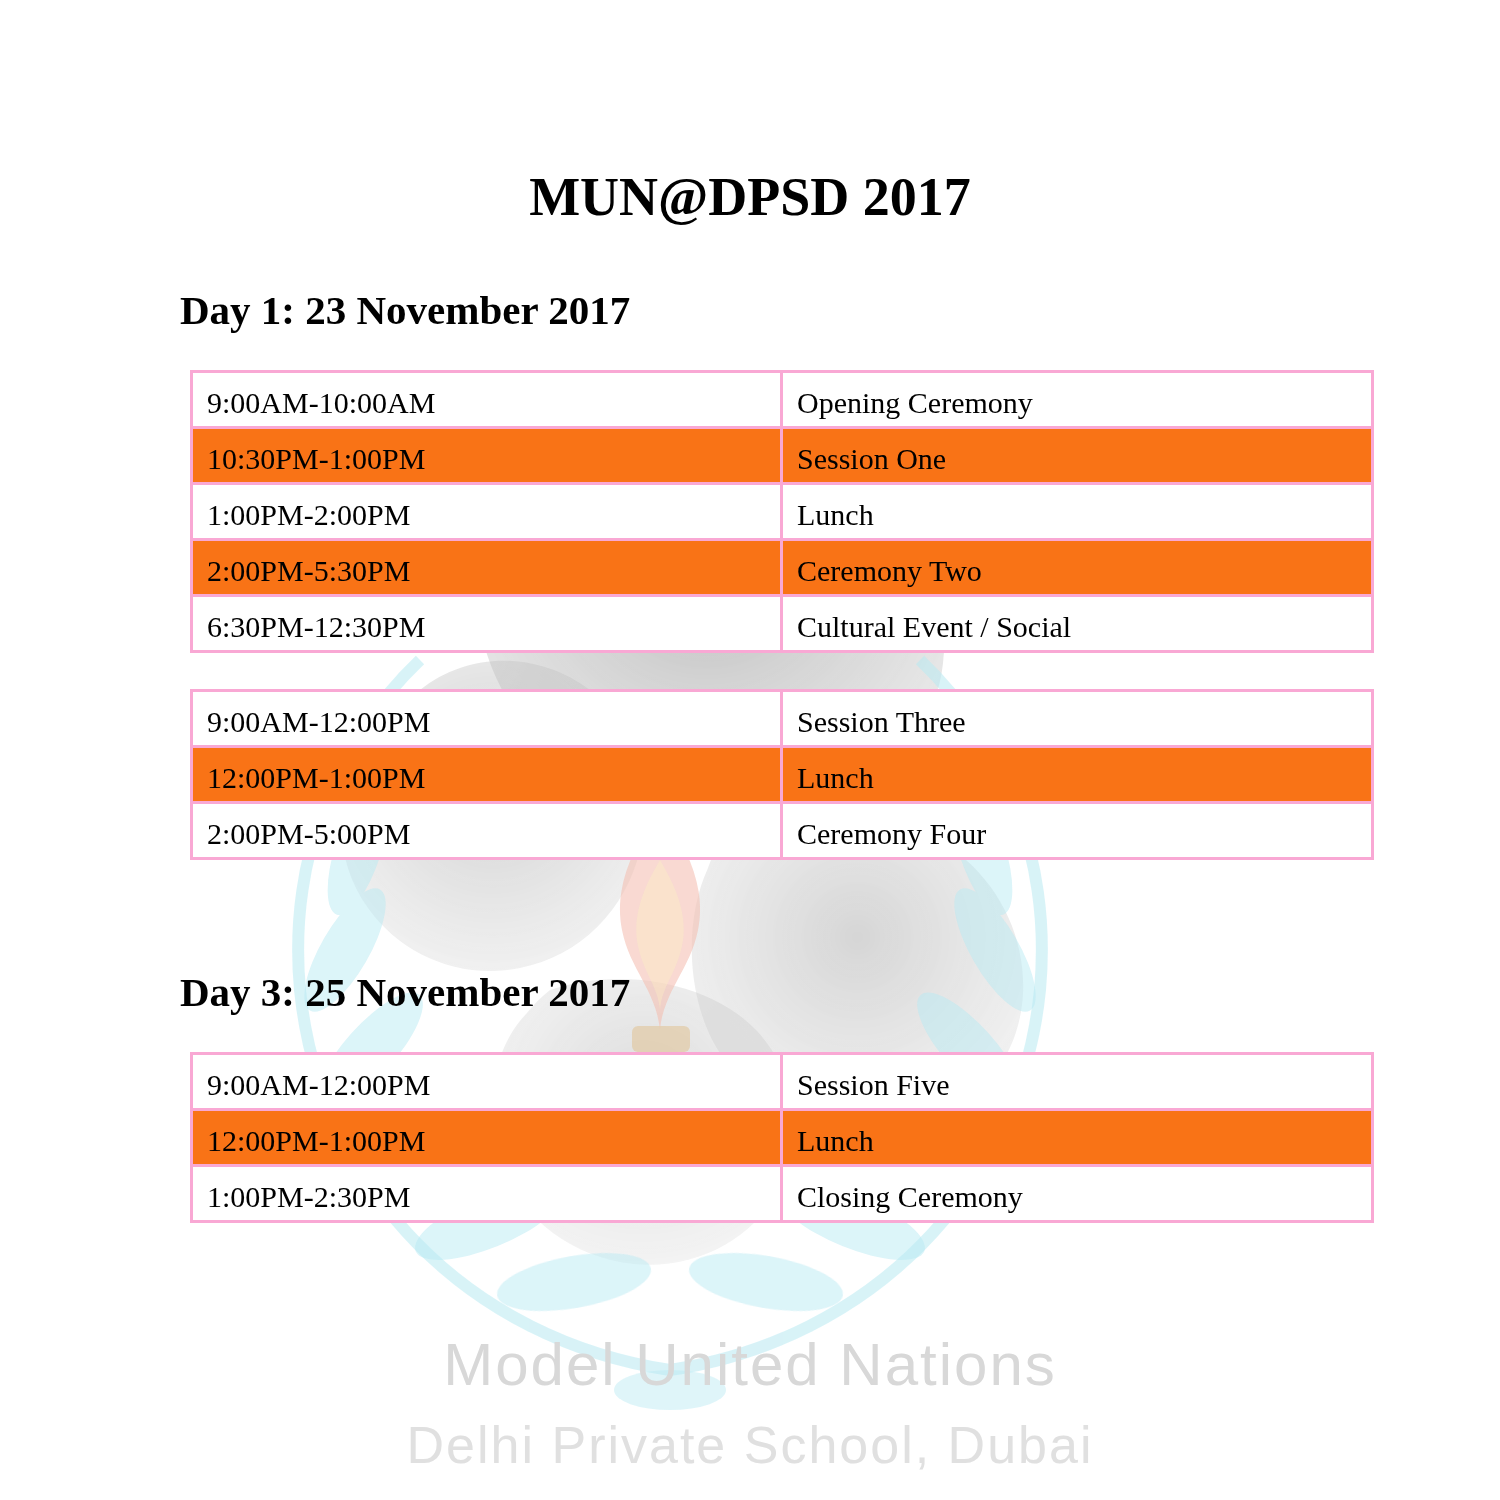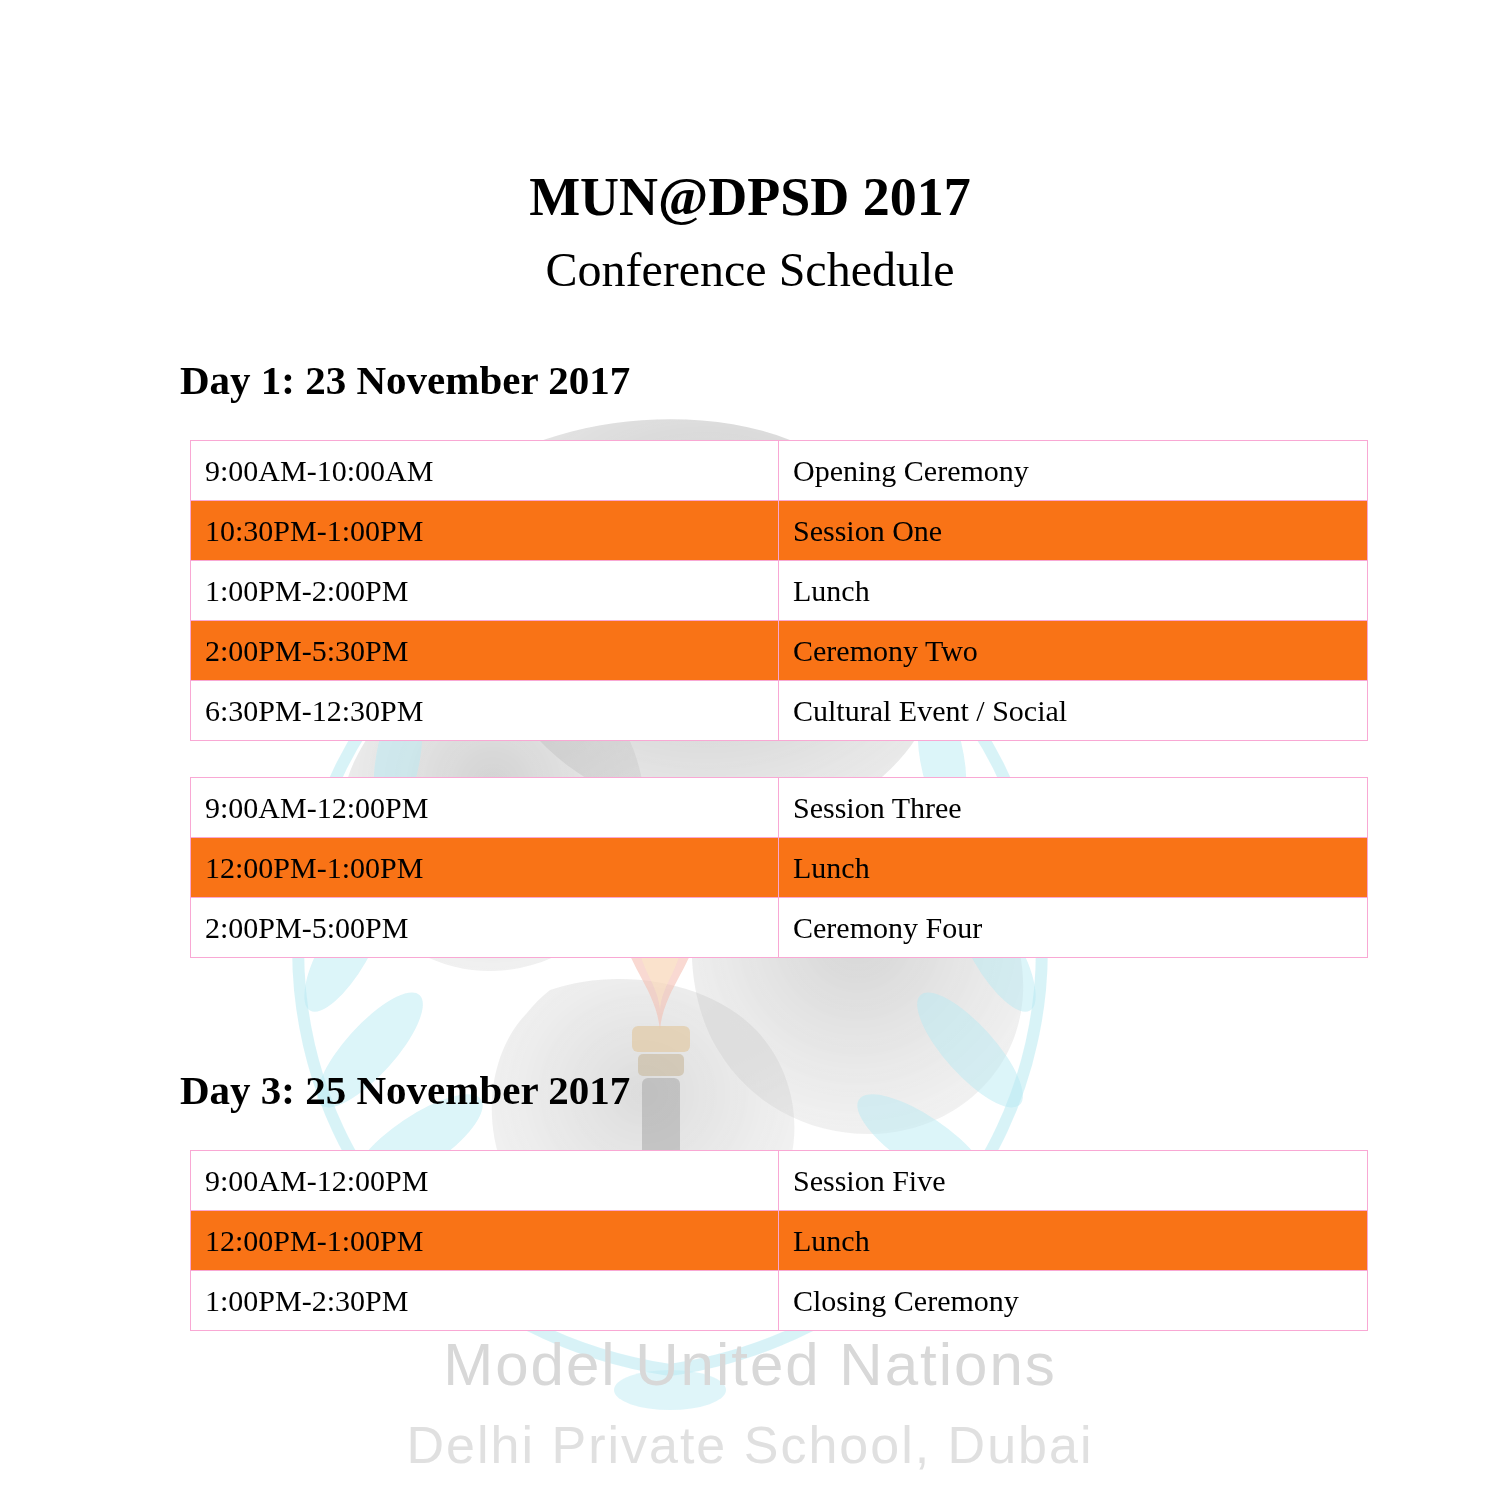--- a/index.html
+++ b/index.html
@@ -92,23 +92,23 @@
     border-collapse: collapse;
     margin-left: 190px;
     width: 1148px;
     table-layout: fixed;
   }
   #day-1-table { margin-top: 36px; }
   #day-2-table { margin-top: 36px; }
   #day-3-table { margin-top: 36px; }
 
   table.schedule td {
-    border: 1px solid #f9a8d4;
+    border: 3px solid #f9a8d4;
     font-size: 30px;
-    padding: 9px 0 9px 14px;
+    padding: 9px 0 3px 14px;
     height: 41px;
     vertical-align: middle;
     background: #ffffff;
     margin-left: 14px;
   }
   table.schedule tr.alt td {
     background: #f97316;
   }
   table.schedule td.time-col { width: 573px; }
   table.schedule td.event-col { width: 574px; }
@@ -172,21 +172,20 @@
     </g>
   </svg>
 
   <div class="wm-text" id="wm-line1">Model United Nations</div>
   <div class="wm-text" id="wm-line2">Delhi Private School, Dubai</div>
 </div>
 
 <div id="page">
 
   <h1 id="doc-title">MUN@DPSD 2017</h1>
-  <h2 id="doc-subtitle">Conference Schedule</h2>
 
   <h3 class="day-heading" id="day-1-heading">Day 1: 23 November 2017</h3>
   <table class="schedule" id="day-1-table">
     <tbody>
       <tr>
         <td class="time-col">9:00AM-10:00AM</td>
         <td class="event-col">Opening Ceremony</td>
       </tr>
       <tr class="alt">
         <td class="time-col">10:30PM-1:00PM</td>

